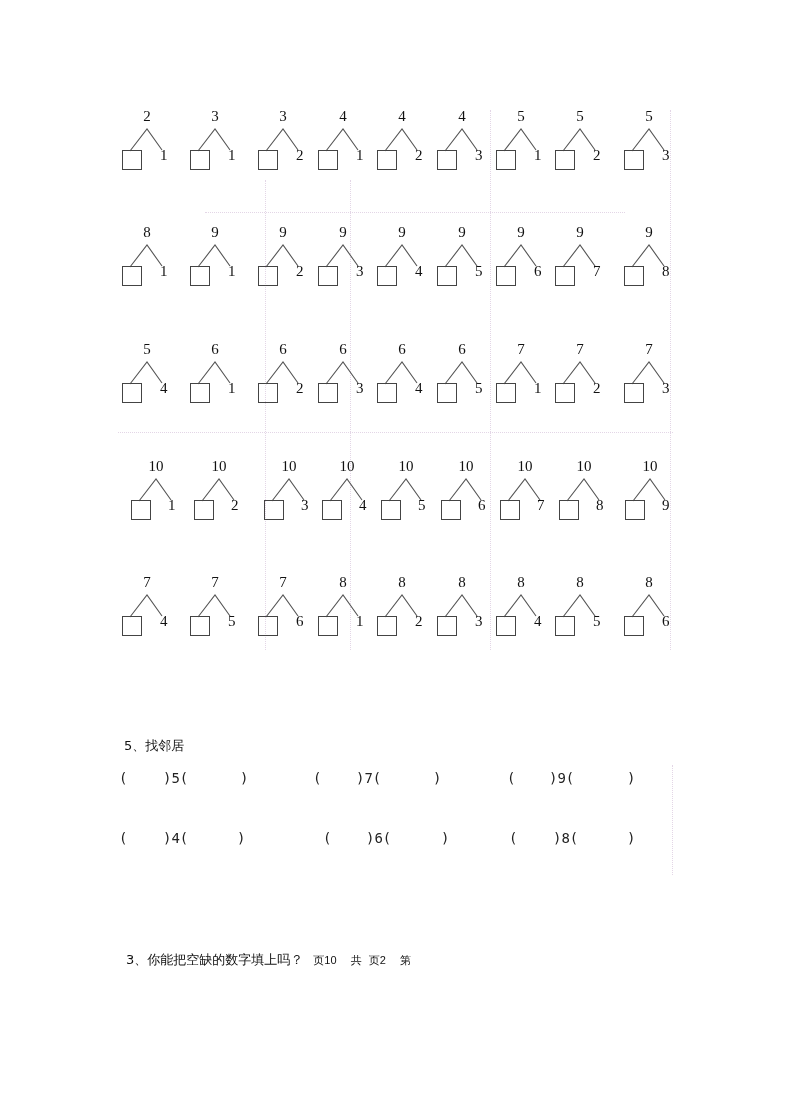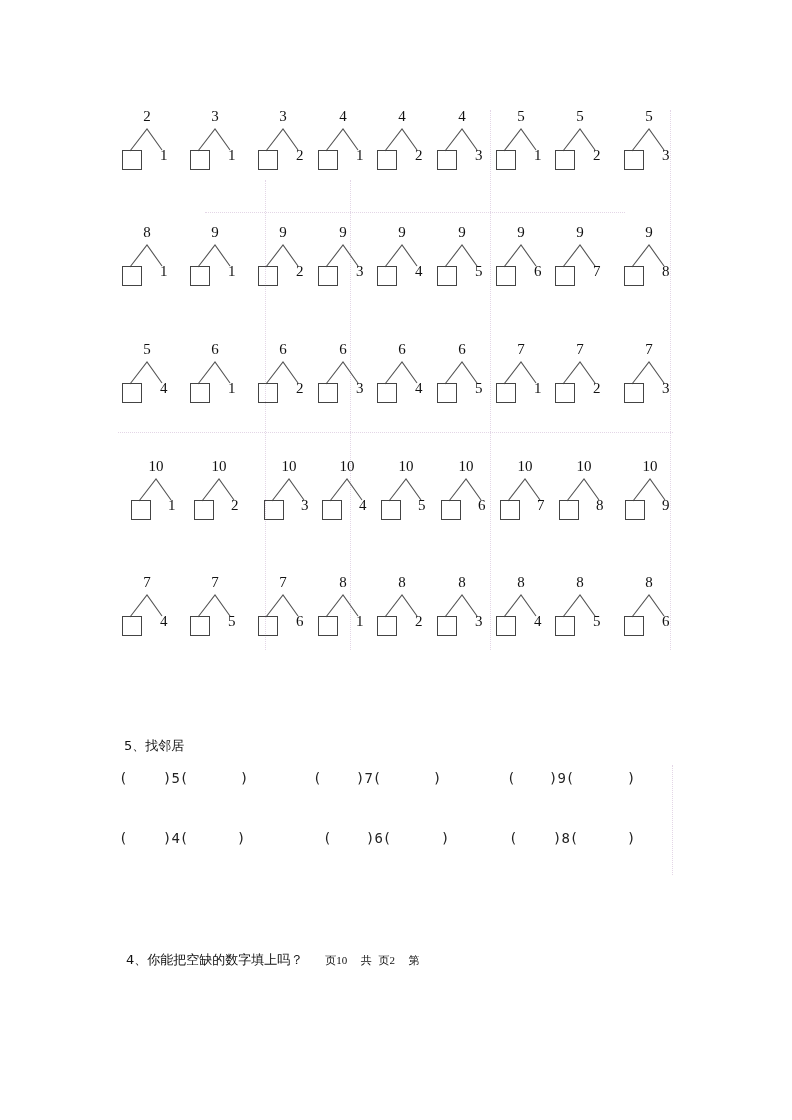--- a/index.html
+++ b/index.html
@@ -11,21 +11,21 @@
   .unit svg { position: absolute; left: 0; top: 0; width: 60px; height: 70px; overflow: visible; }
   .unit .right { position: absolute; top: 39px; font-size: 15px; line-height: 16px; }
   .grid-line { position: absolute; border-color: #e3d6e6; border-style: dotted; border-width: 0; }
   .h { border-top-width: 1px; height: 0; }
   .v { border-left-width: 1px; width: 0; }
   .cn { font-family: "DejaVu Sans", "Liberation Sans", sans-serif; }
   .heading3 { position: absolute; left: 124px; top: 737px; font-size: 13px; }
   .nb-row { position: absolute; left: 0; font-family: "DejaVu Sans Mono", "Liberation Mono", monospace; font-size: 14px; color: #222; }
   .nb { position: absolute; white-space: pre; }
   .heading4 { position: absolute; left: 126px; top: 951px; font-size: 13px; white-space: pre; }
-  .heading4 .foot { font-family: Liberation Serif, serif; font-size: 11px; margin-left: 22px; word-spacing: 4px; }
+  .heading4 .foot { font-family: Liberation Sans, sans-serif; font-size: 11px; margin-left: 10px; word-spacing: 4px; }
 </style>
 </head>
 <body>
 
 <div class="grid-line h" style="left:205px; top:212px; width:420px;"></div>
 <div class="grid-line h" style="left:118px; top:432px; width:555px;"></div>
 <div class="grid-line v" style="left:265px; top:180px; height:470px;"></div>
 <div class="grid-line v" style="left:350px; top:180px; height:470px;"></div>
 <div class="grid-line v" style="left:490px; top:110px; height:540px;"></div>
 <div class="grid-line v" style="left:670px; top:110px; height:540px;"></div>
@@ -417,13 +417,13 @@
 
   <span class="nb" style="left:323px;">(</span>
   <span class="nb" style="left:366px;">)6(</span>
   <span class="nb" style="left:441px;">)</span>
 
   <span class="nb" style="left:509px;">(</span>
   <span class="nb" style="left:553px;">)8(</span>
   <span class="nb" style="left:627px;">)</span>
 </div>
 
-<div class="heading4"><span class="cn">4、你能把空缺的数字填上吗？</span><span class="foot">页10  共 页2  第</span></div>
+<div class="heading4"><span class="cn">3、你能把空缺的数字填上吗？</span><span class="foot">页10  共 页2  第</span></div>
 
 </body></html>

